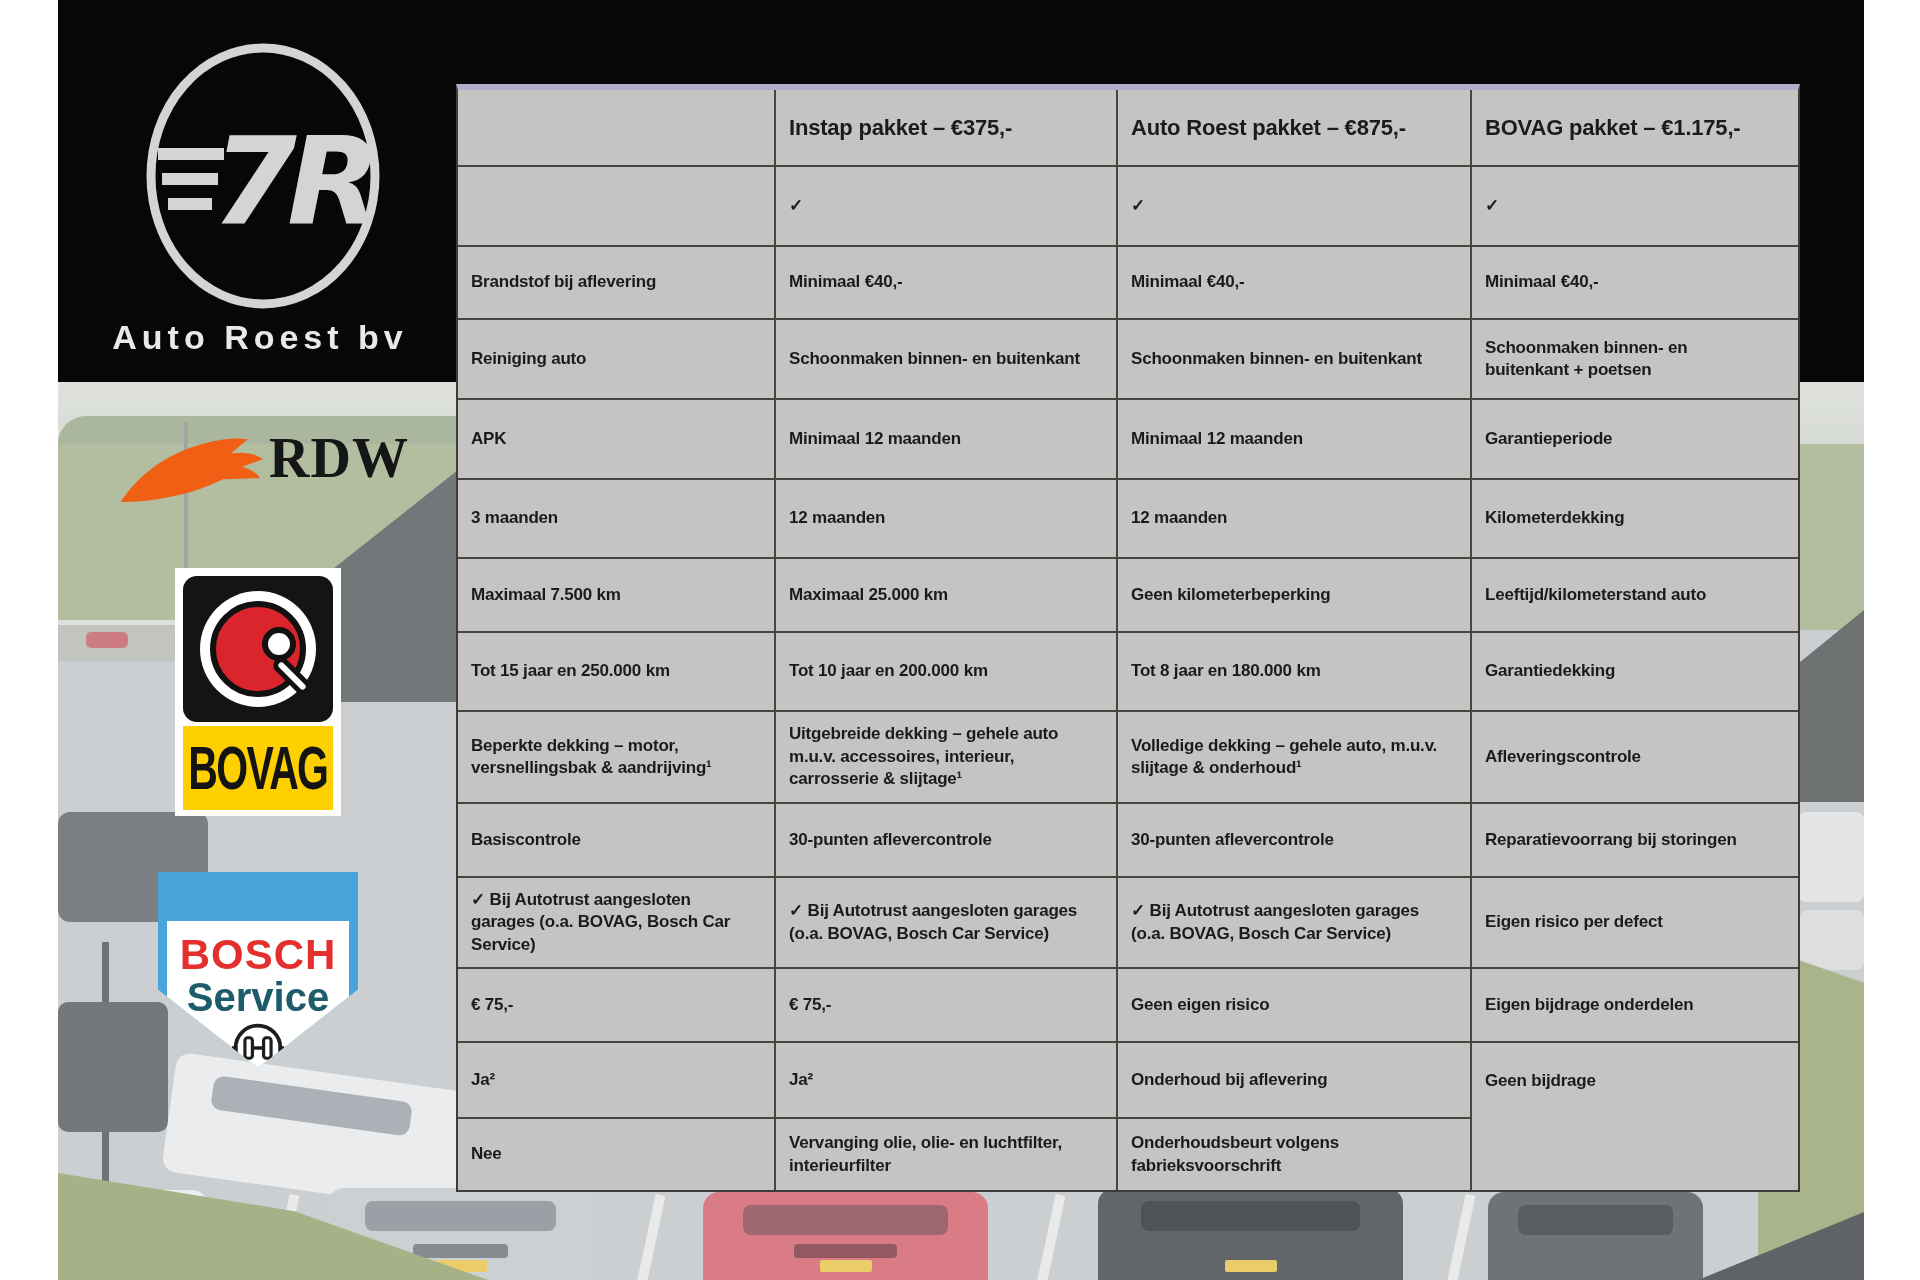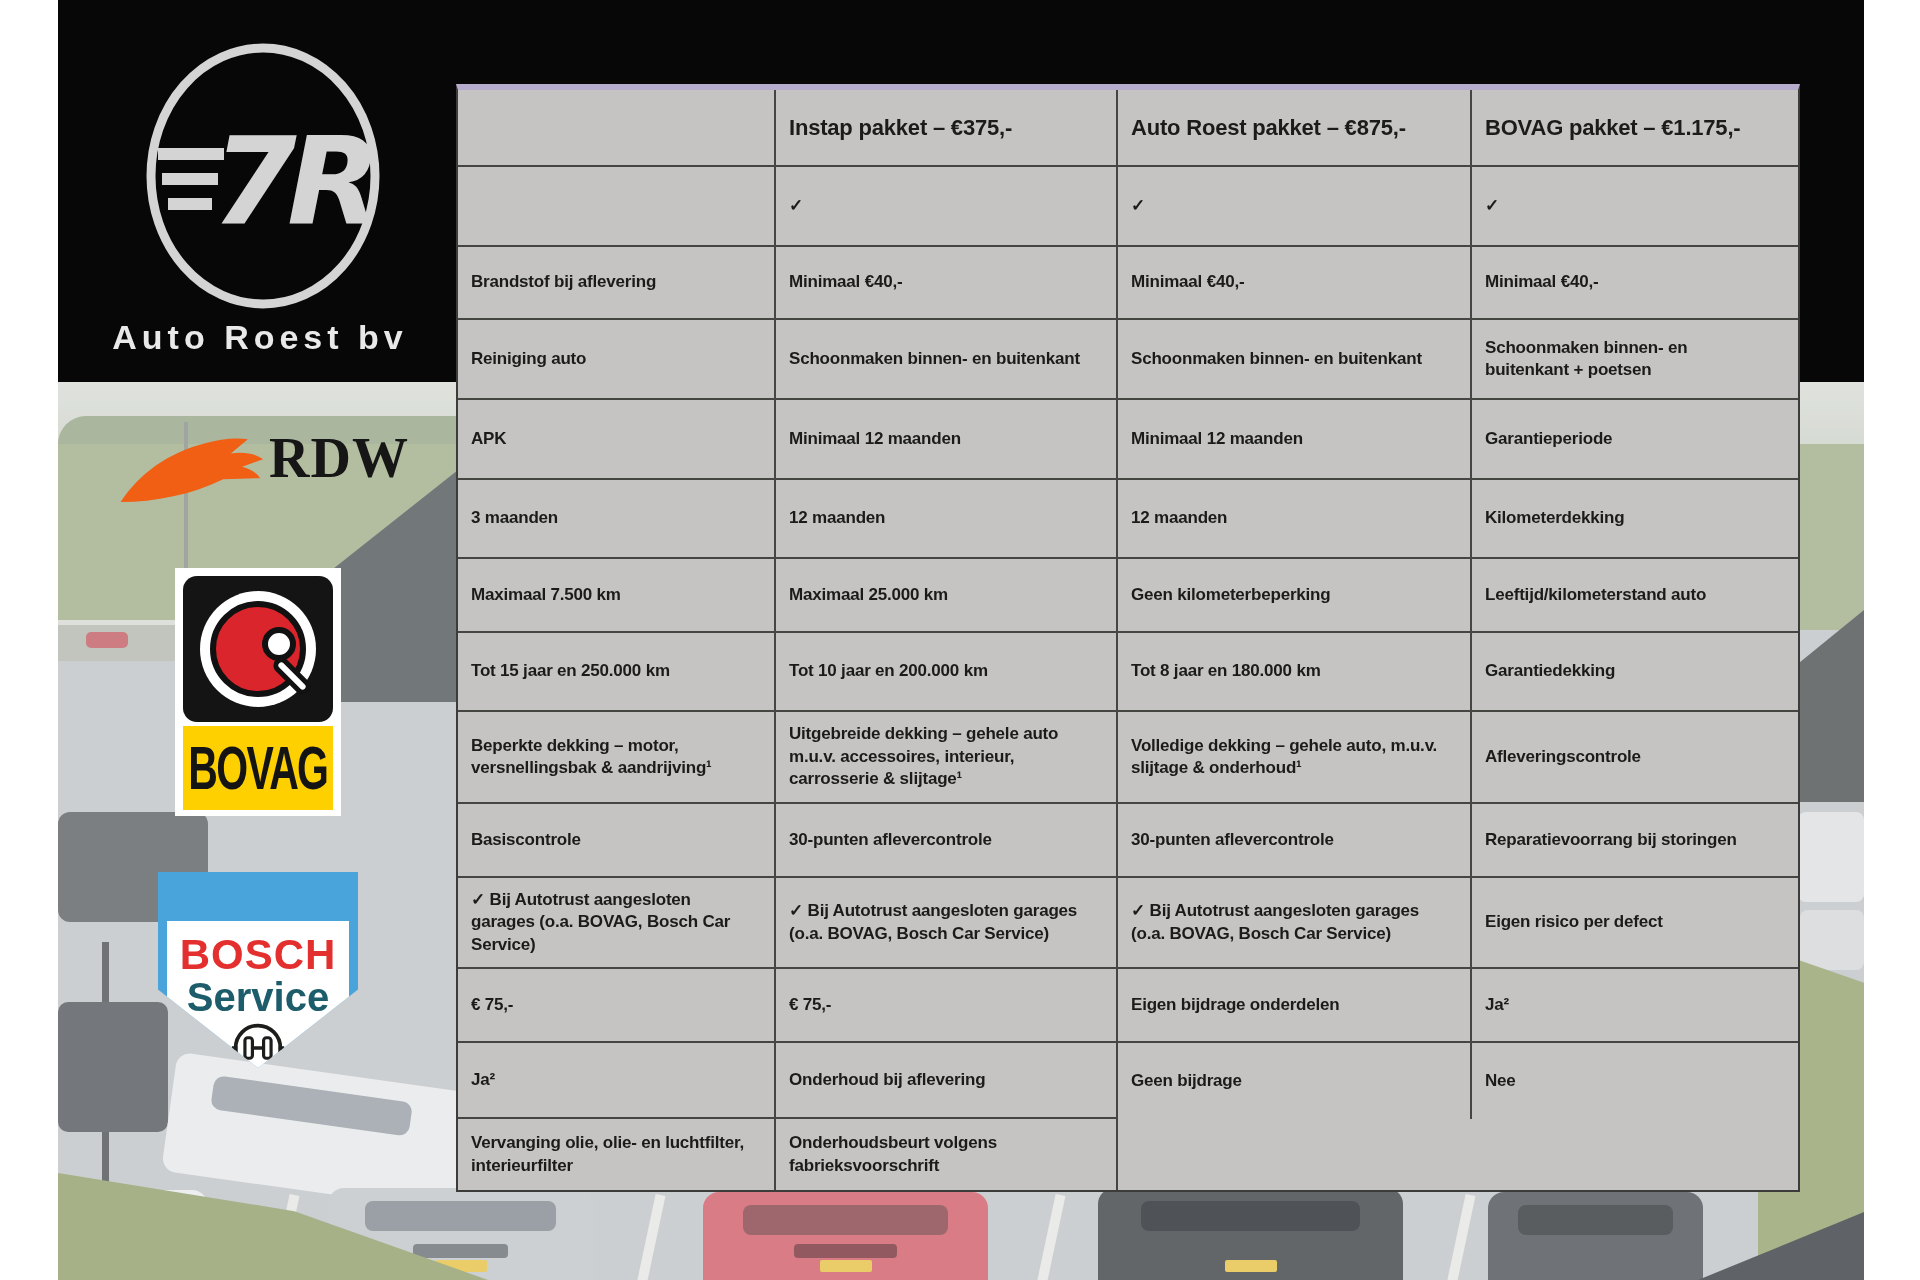--- a/index.html
+++ b/index.html
@@ -239,20 +239,21 @@
     <div class="cell val">Basiscontrole</div>
     <div class="cell val">30-punten aflevercontrole</div>
     <div class="cell val">30-punten aflevercontrole</div>
     <div class="cell label">Reparatievoorrang bij storingen</div>
     <div class="cell val">✓ Bij Autotrust aangesloten garages (o.a. BOVAG, Bosch Car Service)</div>
     <div class="cell val">✓ Bij Autotrust aangesloten garages (o.a. BOVAG, Bosch Car Service)</div>
     <div class="cell val">✓ Bij Autotrust aangesloten garages (o.a. BOVAG, Bosch Car Service)</div>
     <div class="cell label">Eigen risico per defect</div>
     <div class="cell val">€ 75,-</div>
     <div class="cell val">€ 75,-</div>
+    <div class="cell val">Geen eigen risico</div>
     <div class="cell label">Eigen bijdrage onderdelen</div>
     <div class="cell val">Ja²</div>
     <div class="cell val">Ja²</div>
     <div class="cell label">Onderhoud bij aflevering</div>
     <div class="cell val">Geen bijdrage</div>
     <div class="cell val">Nee</div>
     <div class="cell val">Vervanging olie, olie- en luchtfilter, interieurfilter</div>
     <div class="cell val">Onderhoudsbeurt volgens fabrieksvoorschrift</div>
   </div>
 

